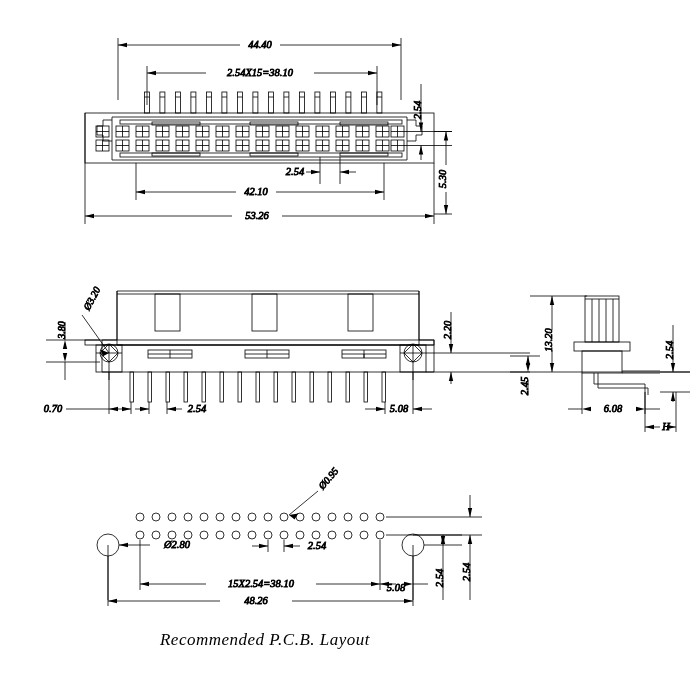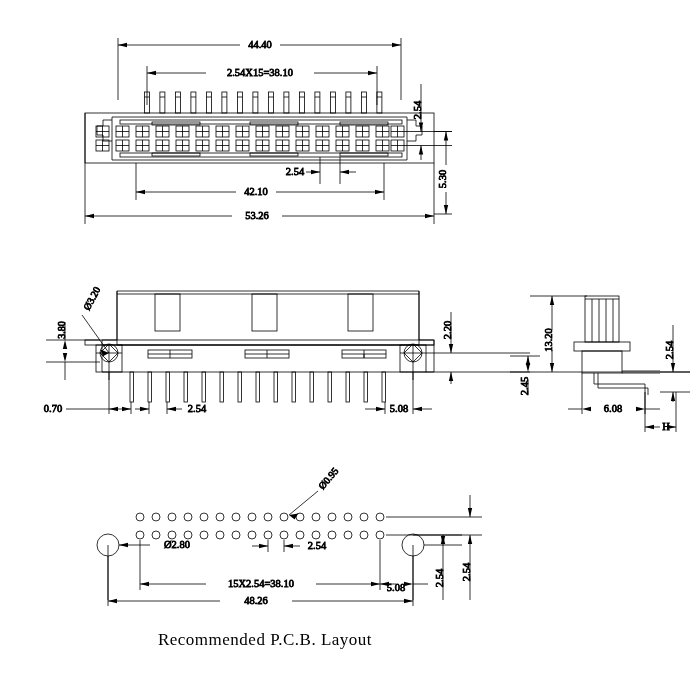--- a/index.html
+++ b/index.html
@@ -1,18 +1,18 @@
 <!DOCTYPE html>
 <html><head>
 <meta charset="utf-8">
 <style>
   html,body{margin:0;padding:0;background:#ffffff;}
   body{width:700px;height:700px;overflow:hidden;
        font-family:"Liberation Serif",serif;color:#000;}
-  #stage{position:relative;width:700px;height:700px;}
+  #stage{position:relative;width:700px;height:700px;font-style:italic;}
   svg{display:block;}
   text{font-family:"Liberation Serif",serif;fill:#000;}
 </style>
 </head>
 <body>
 
 <div id="stage">
 <svg width="700" height="700" viewBox="0 0 700 700">
 
   <rect x="0" y="0" width="700" height="700" fill="#ffffff"></rect>

